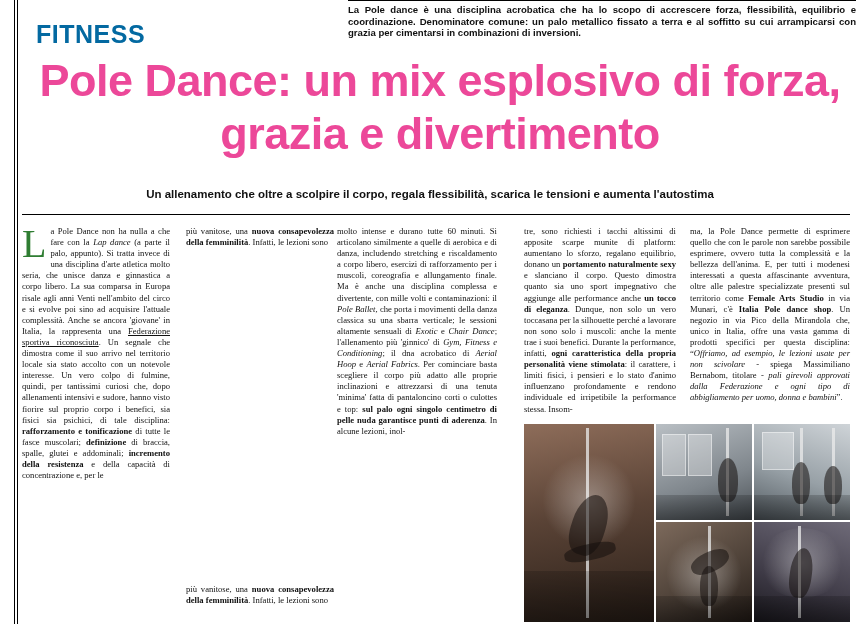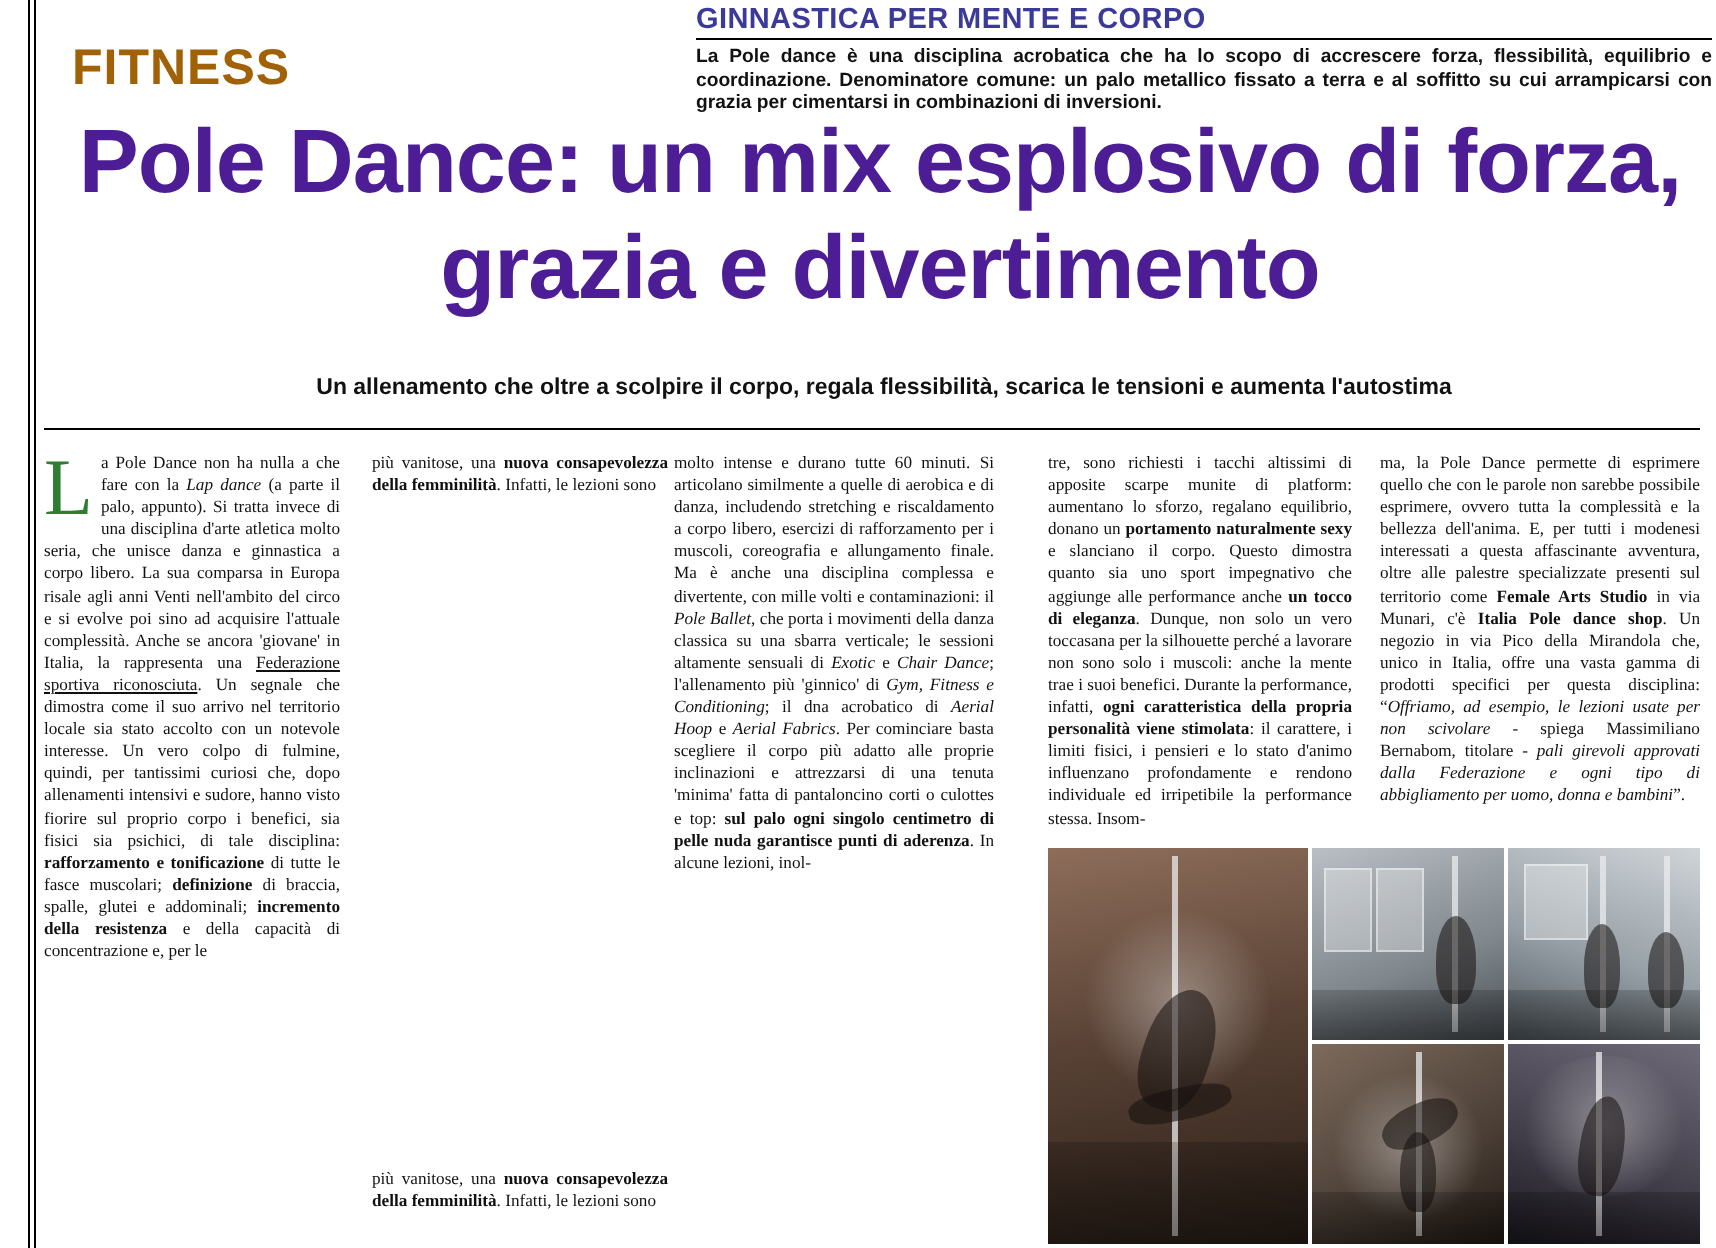--- a/index.html
+++ b/index.html
@@ -41,21 +41,21 @@
   }
 
   
   .kicker {
     position: absolute;
     left: 36px;
     top: 20px;
     font-size: 25px;
     font-weight: bold;
     letter-spacing: 0.5px;
-    color: #a16207;
+    color: #0369a1;
     font-family: "Liberation Sans", sans-serif;
   }
   .topbox {
     position: absolute;
     left: 348px;
     top: 0px;
     width: 508px;
   }
   .topbox-title {
     font-size: 14.5px;
@@ -83,26 +83,26 @@
   .headline {
     position: absolute;
     left: 30px;
     top: 54px;
     width: 820px;
     text-align: center;
     font-size: 45px;
     line-height: 53px;
     font-weight: bold;
     letter-spacing: -0.5px;
-    color: #4c1d95;
+    color: #ec4899;
     font-family: "Liberation Sans", sans-serif;
   }
   .subhead {
     position: absolute;
-    left: 32px;
+    left: 20px;
     top: 188px;
     width: 820px;
     text-align: center;
     font-size: 11.5px;
     font-weight: bold;
     color: #111;
     font-family: "Liberation Sans", sans-serif;
   }
   .hr-top {
     position: absolute;
@@ -206,21 +206,20 @@
 <body>
 
 <div class="page">
 
   <div class="left-rule"></div>
   <div class="left-rule2"></div>
 
   <div class="kicker">FITNESS</div>
 
   <div class="topbox">
-    <div class="topbox-title">GINNASTICA PER MENTE E CORPO</div>
     <div class="topbox-rule"></div>
     <div class="topbox-text">La Pole dance è una disciplina acrobatica che ha lo scopo di accrescere forza, flessibilità, equilibrio e coordinazione. Denominatore comune: un palo metallico fissato a terra e al soffitto su cui arrampicarsi con grazia per cimentarsi in combinazioni di inversioni.</div>
   </div>
 
   <div class="headline">Pole Dance: un mix esplosivo di forza, grazia e divertimento</div>
   <div class="subhead">Un allenamento che oltre a scolpire il corpo, regala flessibilità, scarica le tensioni e aumenta l'autostima</div>
   <div class="hr-top"></div>
 
   <div class="col col1">
     <span class="dropcap">L</span>

